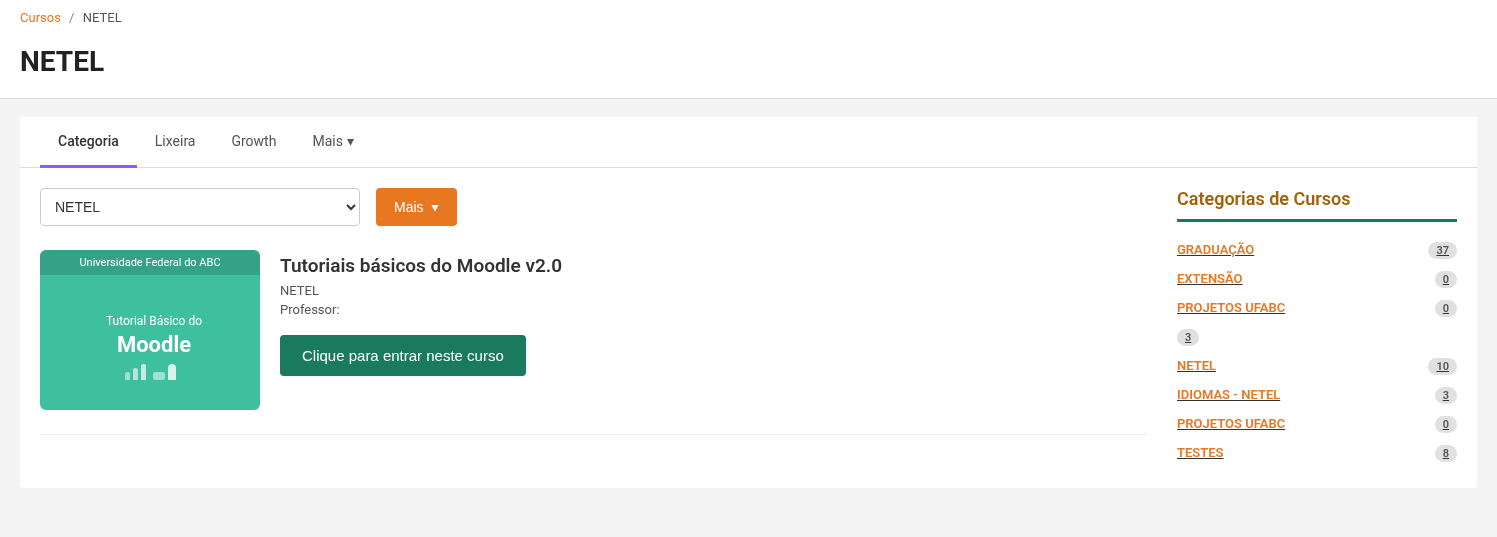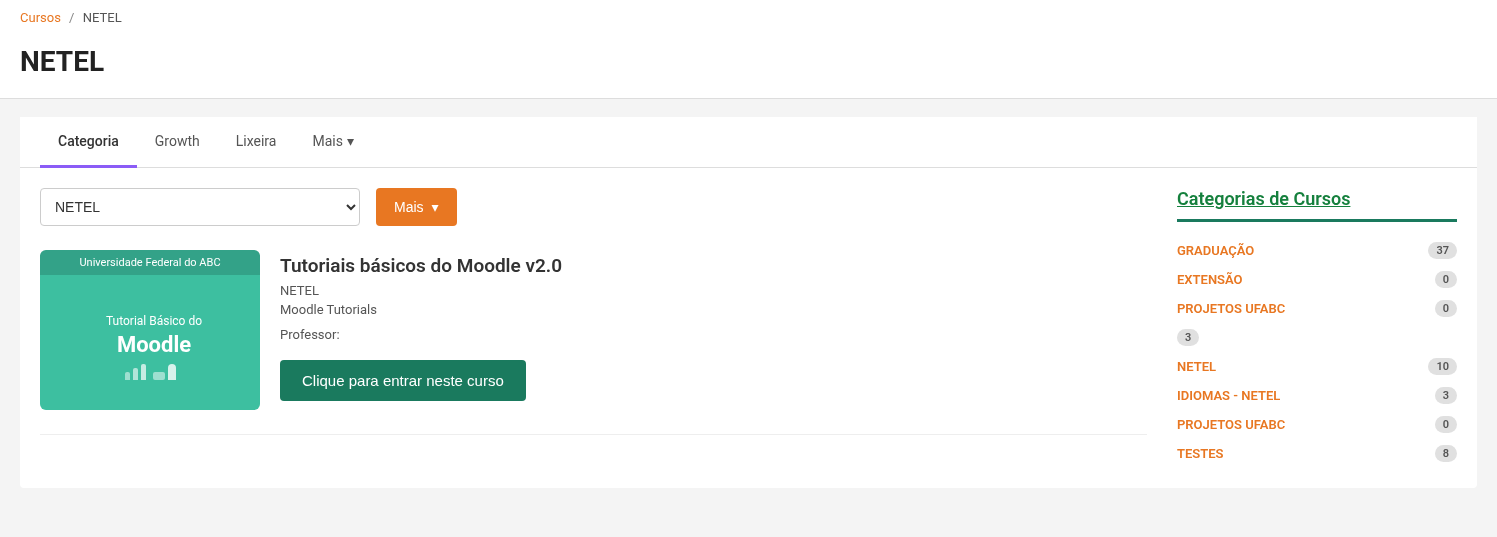--- a/index.html
+++ b/index.html
@@ -186,34 +186,33 @@
       border-radius: 4px;
       padding: 12px 22px;
       font-size: 15px;
       cursor: pointer;
       font-weight: 500;
     }
     
     .categories-title {
       font-size: 18px;
       font-weight: 600;
-      color: #15803d;
+      color: #a16207;
       margin-bottom: 14px;
       padding-bottom: 10px;
       border-bottom: 3px solid #1a7a5e;
-      text-decoration: underline;
     }
     .category-list {
       list-style: none;
     }
     .category-list-item {
       display: flex;
-      align-items: center;
       justify-content: space-between;
       padding: 6px 0;
+      text-decoration: underline;
     }
     .category-list-item a {
       color: #e87722;
       text-decoration: none;
       font-size: 13px;
       font-weight: 600;
     }
     .cat-count {
       background: #e0e0e0;
       color: #555;
@@ -251,22 +250,22 @@
 </div>
 
 <div class="page-title-bar">
   <h1>NETEL</h1>
 </div>
 
 <div class="main-container">
 
   <div class="tabs">
     <div class="tab-item active">Categoria</div>
+    <div class="tab-item">Lixeira</div>
     <div class="tab-item">Growth</div>
-    <div class="tab-item">Lixeira</div>
     <div class="tab-item tab-mais">
       <span>Mais</span>
       <span>▾</span>
     </div>
   </div>
 
   <div class="content-area">
 
     <div class="left-panel">
 
@@ -297,21 +296,20 @@
                 <div style="width:12px;height:8px;background:rgba(255,255,255,0.5);border-radius:2px;margin-left:4px;"></div>
                 <div class="thumb-person"></div>
               </div>
             </div>
           </div>
         </div>
 
         <div class="course-info">
           <div class="course-title">Tutoriais básicos do Moodle v2.0</div>
           <div class="course-category">NETEL</div>
-          <div class="course-tag">Moodle Tutorials</div>
           <div class="course-professor">
             <span>Professor:</span>
             <span></span>
           </div>
           <button class="enter-btn">Clique para entrar neste curso</button>
         </div>
       </div>
     </div>
 
     <div class="right-panel">

